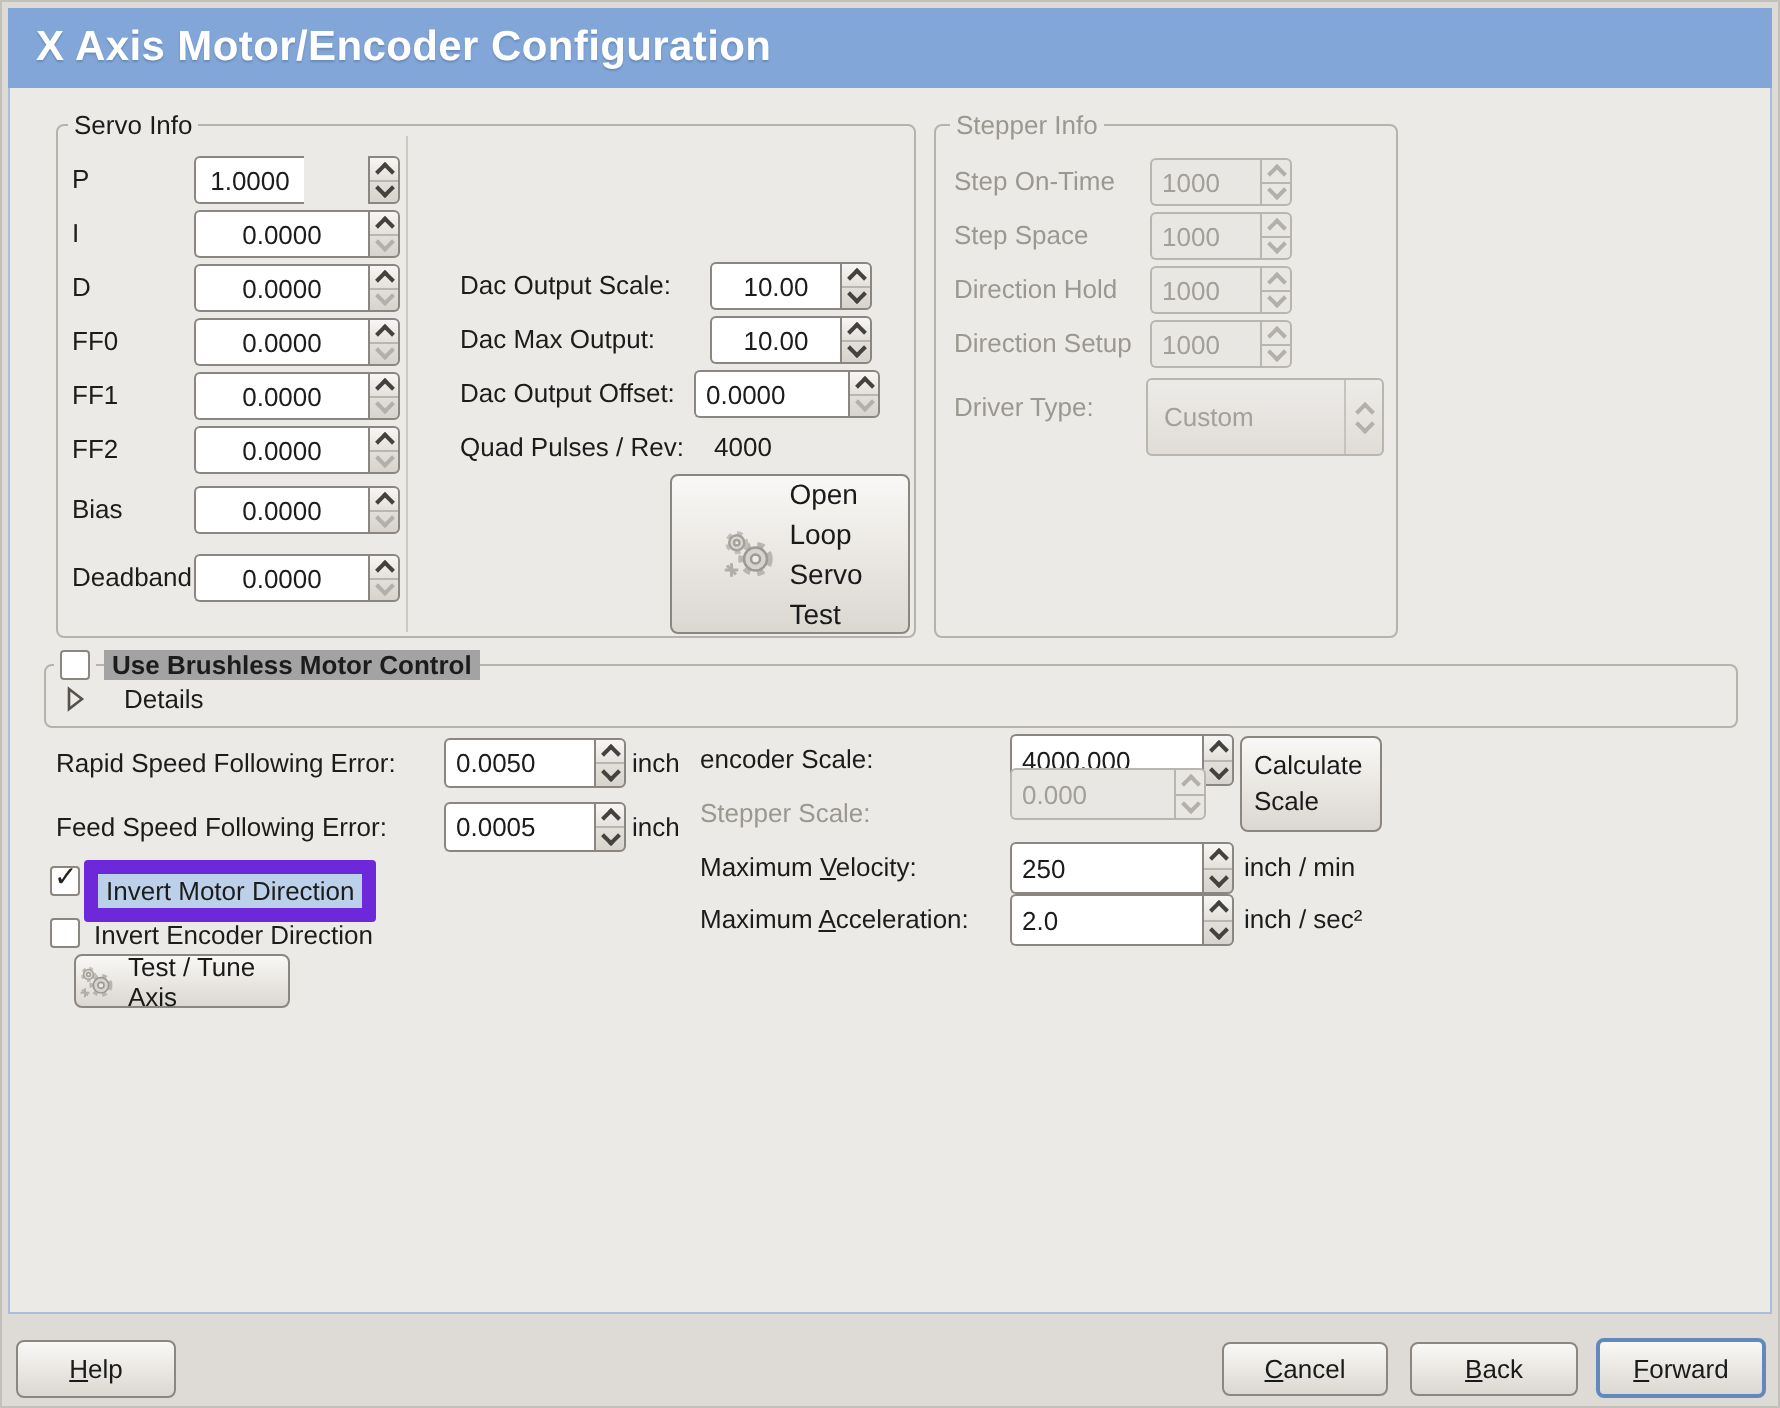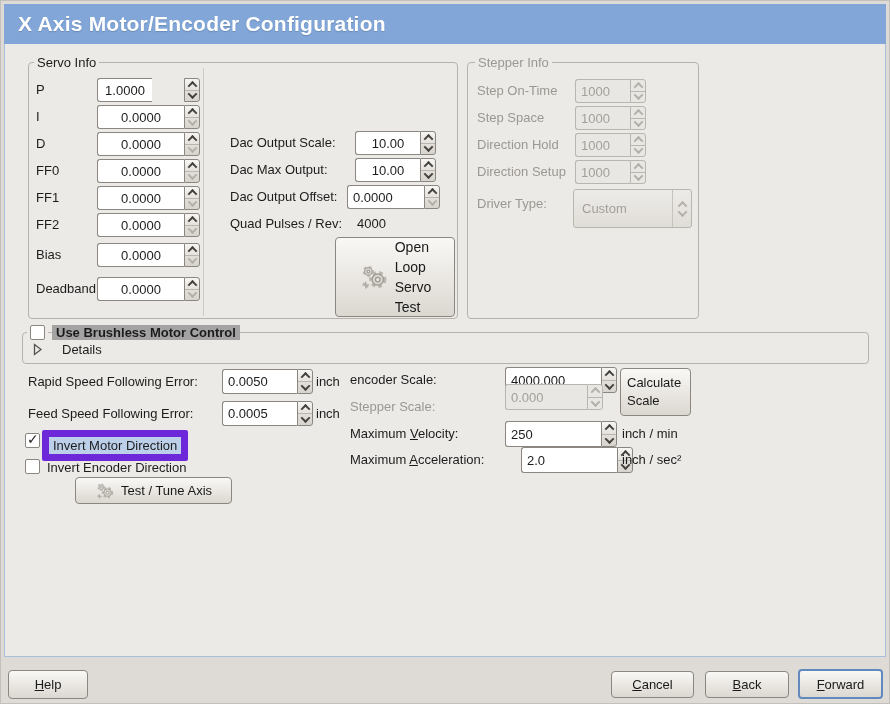--- a/index.html
+++ b/index.html
@@ -409,40 +409,40 @@
           <span class="chev up"></span>
         </div>
         <div>
           <span class="chev down"></span>
         </div>
       </div>
   </div>
   <div class="lbl" style="left:622px;top:426px;">inch / min</div>
 
   <div class="lbl" style="left:350px;top:452px;">Maximum <u>A</u>cceleration:</div>
-  <div class="spin" style="left:505px;top:447px;width:112px;height:26px;margin-left:16px;">
+  <div class="spin" style="left:505px;top:447px;width:112px;height:26px;">
     <div class="entry">2.0</div>
     <div class="btns">
         <div class="b-up">
           <span class="chev up"></span>
         </div>
         <div>
           <span class="chev down"></span>
         </div>
       </div>
   </div>
   <div class="lbl" style="left:622px;top:452px;">inch / sec²</div>
 
   <div class="checkbox checked" style="left:25px;top:433px;"></div>
   <div class="hl-label" style="left:42px;top:430px;">Invert Motor Direction</div>
 
   <div class="checkbox" style="left:25px;top:459px;"></div>
   <div class="lbl" style="left:47px;top:460px;">Invert Encoder Direction</div>
 
-  <div class="btn" style="left:37px;top:477px;width:157px;height:27px;margin-left:38px;">
+  <div class="btn" style="left:37px;top:477px;width:108px;height:27px;">
     <span class="icon">
       <svg width="20" height="20" viewBox="0 0 24 24">
         <circle cx="15" cy="14" r="5.2" fill="none" stroke="#b9b6b0" stroke-width="3.4" stroke-dasharray="2.5 2.5"></circle>
         <circle cx="15" cy="14" r="4.6" fill="#d6d3cd" stroke="#9d9a93" stroke-width="1"></circle>
         <circle cx="15" cy="14" r="1.8" fill="#eceae7" stroke="#9d9a93" stroke-width="1"></circle>
         <circle cx="7.5" cy="7.5" r="3.4" fill="none" stroke="#c2bfb9" stroke-width="2.4" stroke-dasharray="2 2"></circle>
         <circle cx="7.5" cy="7.5" r="3" fill="#dcd9d3" stroke="#a5a29b" stroke-width="1"></circle>
         <circle cx="7.5" cy="7.5" r="1.1" fill="#eceae7" stroke="#a5a29b" stroke-width="1"></circle>
         <path d="M3.6 16.6 l3.6 3.6 M5.4 15.7 l0 5.4 M2.7 18.4 l5.4 0" stroke="#b1aea7" stroke-width="1.2"></path>
       </svg>

